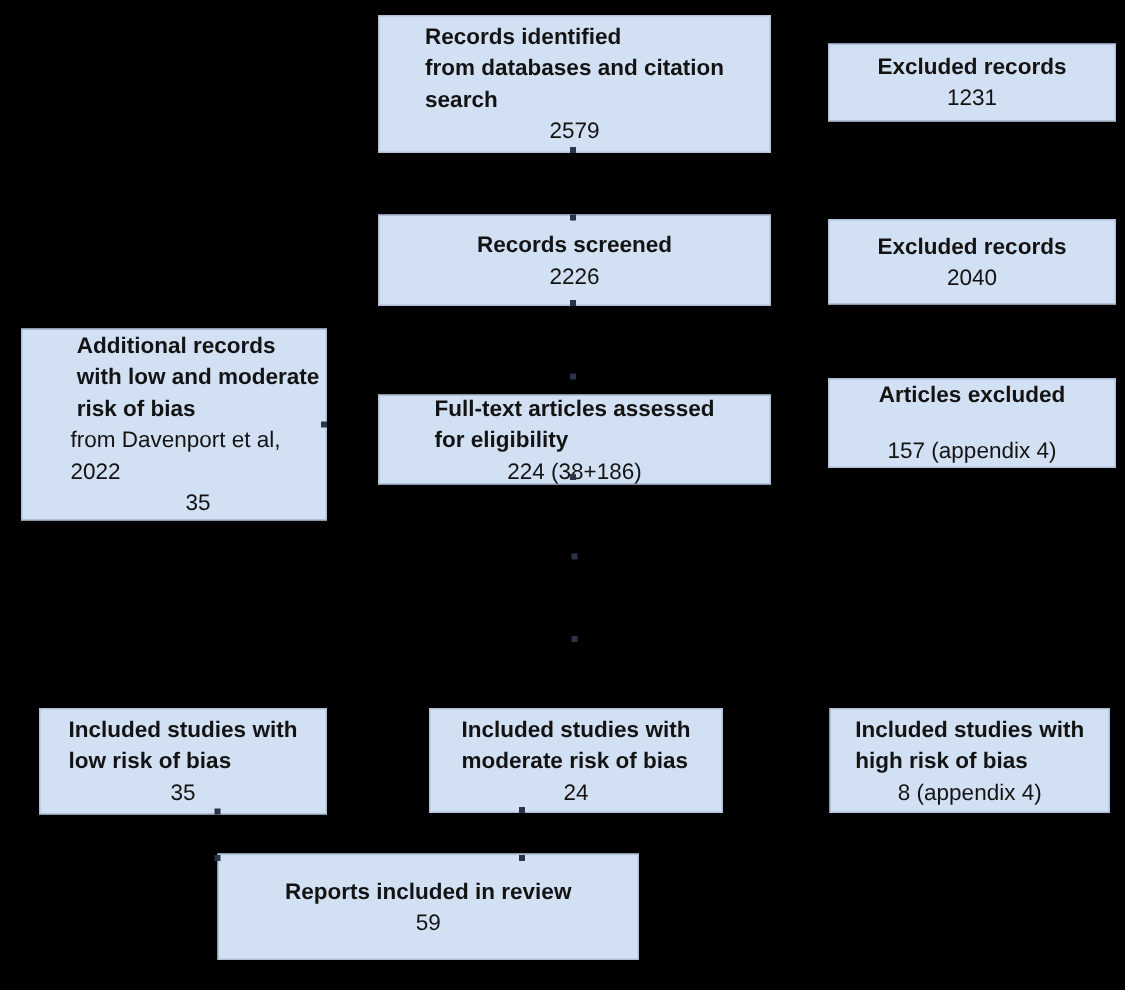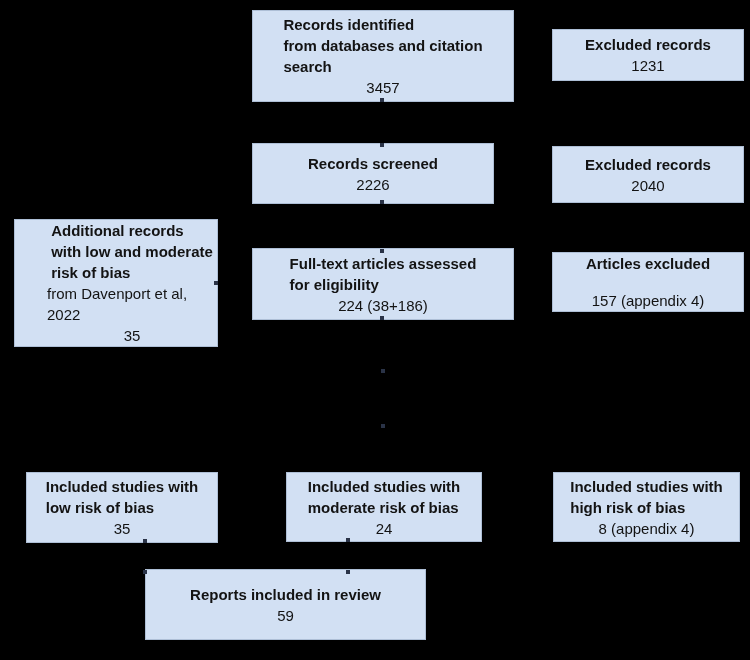--- a/index.html
+++ b/index.html
@@ -20,24 +20,24 @@
     background:var(--box-fill);border:1px solid var(--box-border);
     display:flex;flex-direction:column;align-items:center;justify-content:center;
     color:var(--text);
     font-size:15px;line-height:21px;
   }
   .t{font-weight:700;white-space:pre-line;}
   .sub,.v{font-weight:400;}
   
   .b-ri  {left:252px;top:10px; width:262px;height:92px;}
   .b-ex1 {left:552px;top:29px; width:192px;height:52px;}
-  .b-sc  {left:252px;top:143px;width:242px;height:61px;}
+  .b-sc  {left:252px;top:143px;width:262px;height:61px;}
   .b-ex2 {left:552px;top:146px;width:192px;height:57px;}
   .b-dav {left:14px; top:219px;width:204px;height:128px;padding-left:32px;}
-  .b-ft  {left:252px;top:248px;width:262px;height:72px;}
+  .b-ft  {left:252px;top:263px;width:262px;height:60px;}
   .b-ax  {left:552px;top:252px;width:192px;height:60px;gap:16px;}
   .b-el  {left:252px;top:368px;width:262px;height:60px;}
   .b-low {left:26px; top:472px;width:192px;height:71px;}
   .b-mod {left:286px;top:472px;width:196px;height:70px;}
   .b-hi  {left:553px;top:472px;width:187px;height:70px;}
   .b-rep {left:102px;top:569px;width:281px;height:71px;margin-left:43px;}
   
   .arrow{position:absolute;background:var(--arrow);}
   .a-v1 {left:381px;top:102px;width:2px;height:41px;}
   .a-h1 {left:514px;top:54px; width:38px;height:2px;}
@@ -82,21 +82,21 @@
   <div class="arrow a-v4"></div>
   <div class="arrow a-v5"></div>
   <div class="diag a-d1"></div>
   <div class="diag a-d2"></div>
   <div class="diag a-d3"></div>
 
   <div class="box b-ri">
     <div class="t">Records identified
 from databases and citation
 search</div>
-    <div class="v">3457</div>
+    <div class="v">2579</div>
   </div>
 
   <div class="box b-ex1">
     <div class="t">Excluded records</div>
     <div class="v">1231</div>
   </div>
 
   <div class="box b-sc">
     <div class="t">Records screened</div>
     <div class="v">2226</div>

